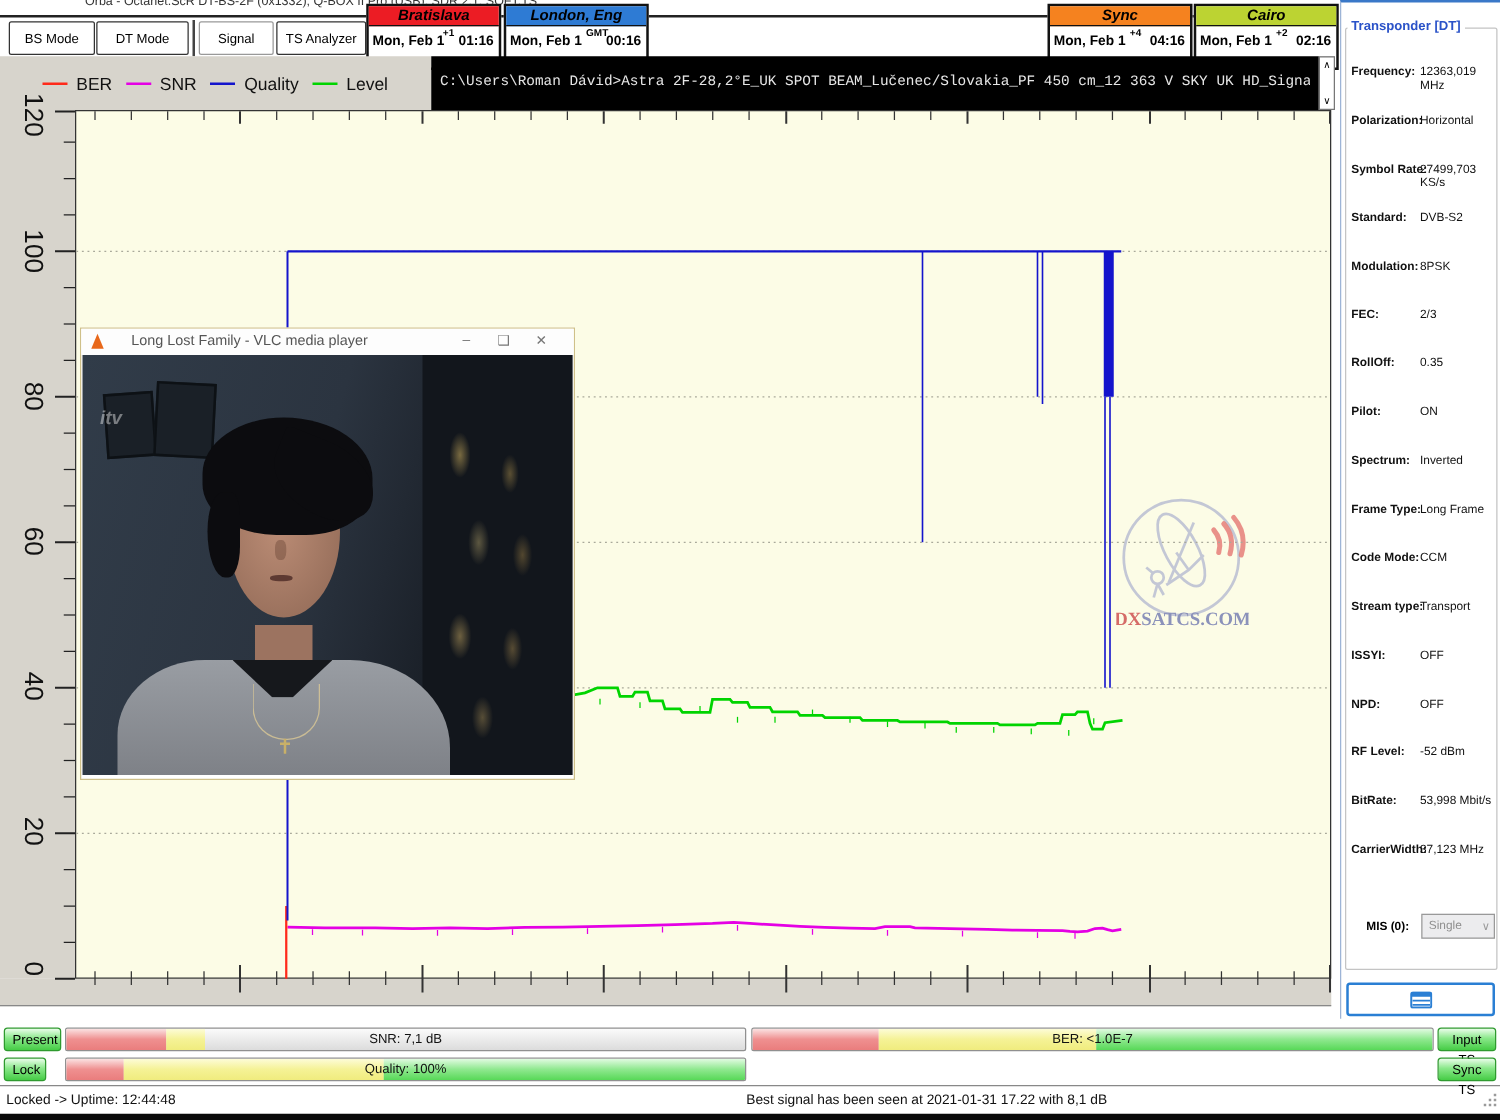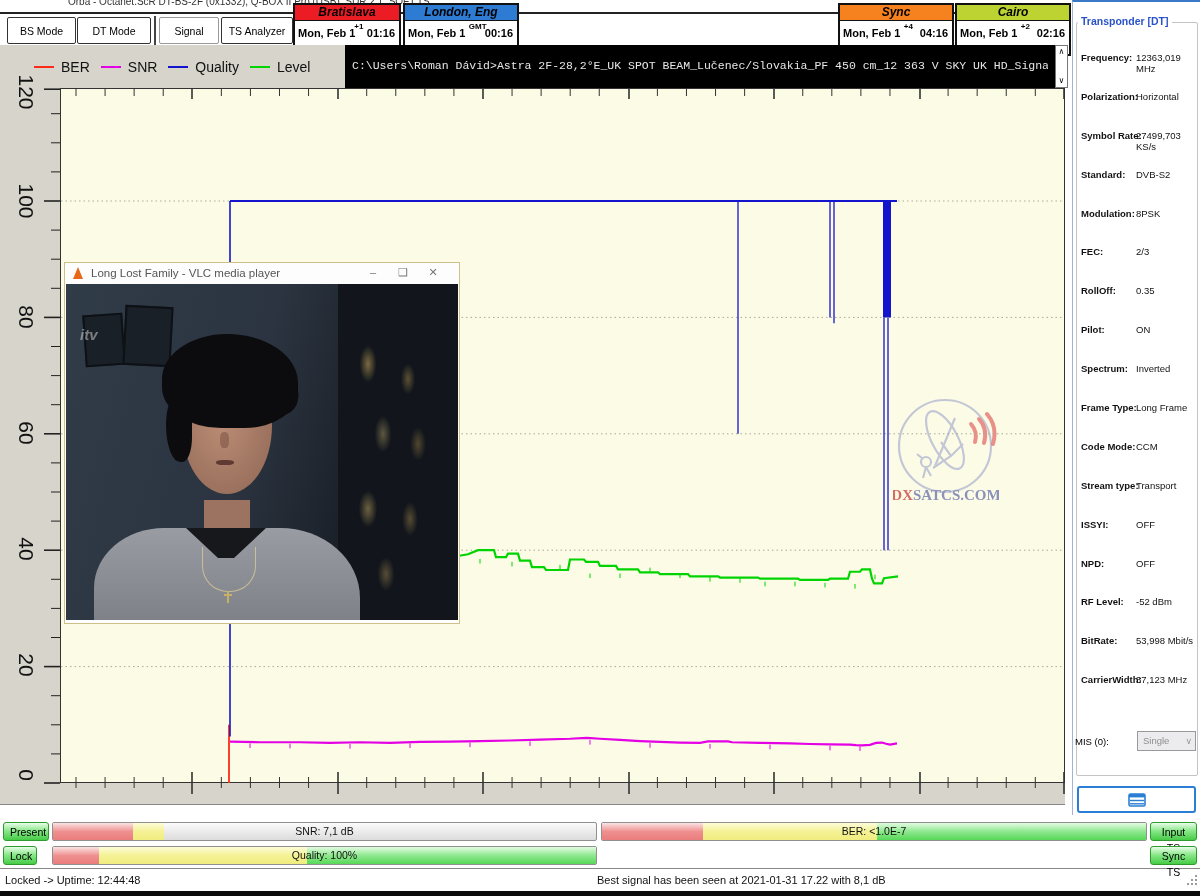--- a/index.html
+++ b/index.html
@@ -48,21 +48,21 @@
   #plot{position:absolute;left:40px;top:88px;width:1025px;height:715px;z-index:2;pointer-events:none;}
   .ylab{position:absolute;width:70px;height:22px;text-align:center;font-size:21px;color:#111;transform:rotate(90deg);z-index:3;}
 
   
   #logo{position:absolute;left:893px;top:396px;z-index:1;opacity:.8;}
 
   
   #vlc{position:absolute;left:64px;top:262px;width:394px;height:360px;background:#fff;border:1px solid #cfc089;z-index:3;}
   #vlc-titlebar{position:relative;height:21px;background:#fdfdfd;}
   #vlc-cone{position:absolute;left:8px;top:4px;width:0;height:0;border-left:5px solid transparent;border-right:5px solid transparent;border-bottom:12px solid #e8681a;}
-  #vlc-title{position:absolute;left:26px;top:4px;font-size:11.5px;color:#555;}
+  #vlc-title{position:absolute;left:40px;top:4px;font-size:11.5px;color:#555;}
   .vlc-btn{position:absolute;top:3px;width:16px;text-align:center;color:#777;font-size:11px;}
   #vlc-min{left:300px}#vlc-max{left:330px}#vlc-close{left:360px}
   #vlc-video{position:absolute;left:1px;top:21px;width:392px;height:336px;overflow:hidden;
      background:linear-gradient(105deg,#313c49 0%,#2b3440 45%,#222933 60%,#161b22 78%,#10141a 100%);}
   #shelf{position:absolute;right:0;top:0;width:120px;height:100%;background:
      radial-gradient(12px 26px at 30px 80px,rgba(205,175,95,.55),transparent 70%),
      radial-gradient(10px 22px at 70px 95px,rgba(180,150,80,.45),transparent 70%),
      radial-gradient(12px 26px at 45px 150px,rgba(205,185,120,.4),transparent 70%),
      radial-gradient(11px 24px at 80px 160px,rgba(160,130,70,.45),transparent 70%),
      radial-gradient(13px 26px at 30px 225px,rgba(200,170,100,.5),transparent 70%),
@@ -97,21 +97,21 @@
 
   
   #right-panel{position:absolute;left:1072px;top:0;width:128px;height:815px;background:#fff;border-left:1px solid #9db4d6;
                border-top:2px solid #3a78c8;box-sizing:border-box;z-index:2;}
   #tp-box{position:absolute;left:3px;top:20px;width:120px;height:752px;border:1px solid #c4c4c4;border-radius:2px;}
   #tp-title{position:absolute;left:5px;top:13px;background:#fff;padding:0 3px;color:#2a52c8;font-size:10.5px;font-weight:bold;z-index:1;}
   #tp-rows{position:absolute;left:8px;top:50px;width:116px;}
   .tp-row{height:38.9px;position:relative;font-size:9.5px;color:#111;}
   .tp-label{font-weight:bold;}
   .tp-value{position:absolute;left:55px;top:0;}
-  #mis-label{position:absolute;left:2px;top:734px;font-size:9.5px;font-weight:normal;}
+  #mis-label{position:absolute;left:20px;top:734px;font-size:9.5px;font-weight:bold;}
   #mis-dd{position:absolute;left:64px;top:729px;width:59px;height:20px;border:1px solid #999;background:#ececee;
           color:#8e8e8e;font-size:9.5px;line-height:18px;padding-left:5px;box-sizing:border-box;}
   #mis-chevron{position:absolute;right:3px;top:0;color:#999;font-size:9px;}
   #panel-btn{position:absolute;left:4px;top:784px;width:119px;height:27px;border:2px solid #2a7fd4;border-radius:3px;
              background:#fff;box-sizing:border-box;display:flex;align-items:center;justify-content:center;}
 
   
   .sbtn{position:absolute;height:19px;box-sizing:border-box;border:1px solid #2f9a2f;border-radius:3px;
         background:linear-gradient(180deg,#eafdea,#8ae88a 45%,#46cc46);font-size:10.5px;text-align:center;line-height:16px;z-index:2;}
   #btn-present{left:3px;top:822px;width:46px}#btn-lock{left:3px;top:846px;width:34px}

